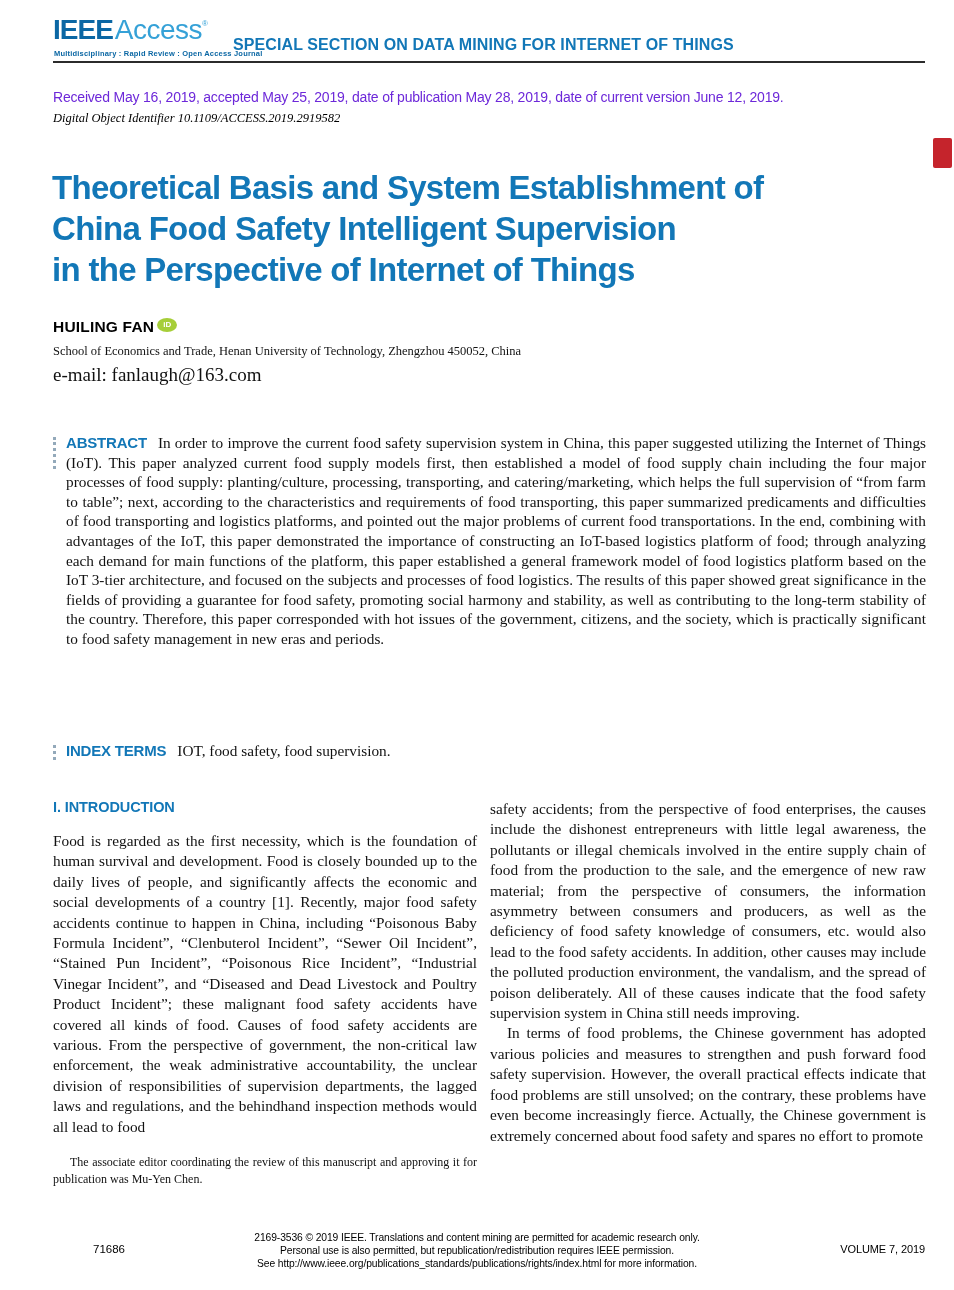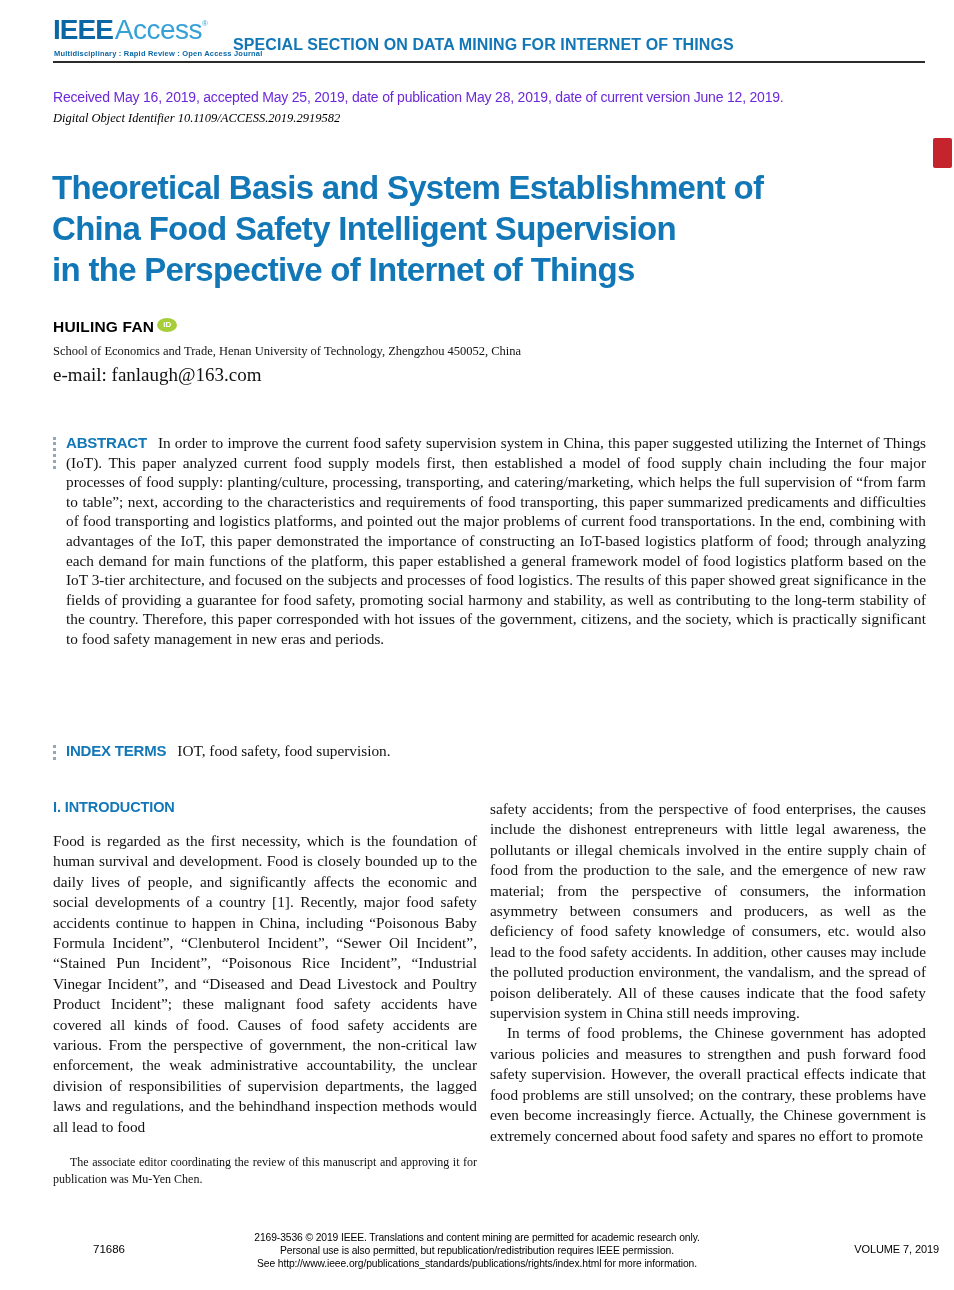--- a/index.html
+++ b/index.html
@@ -127,21 +127,21 @@
   .footer-center{
     position:absolute;top:1231px;left:167px;width:620px;
     font-family:"Liberation Sans", sans-serif;font-size:10.3px;line-height:13px;
     text-align:center;letter-spacing:-0.1px;color:#000;
   }
   .footer-page{
     position:absolute;top:1243px;left:53px;
     font-family:"Liberation Sans", sans-serif;font-size:11.5px;color:#000;margin-left:40px;
   }
   .footer-volume{
-    position:absolute;top:1243px;right:15px;
+    position:absolute;top:1243px;right:29px;
     font-family:"Liberation Sans", sans-serif;font-size:11px;letter-spacing:-0.1px;color:#000;
   }
 </style>
 </head>
 <body>
 
 <div class="page">
 
   <div class="header">
     <div class="logo">

